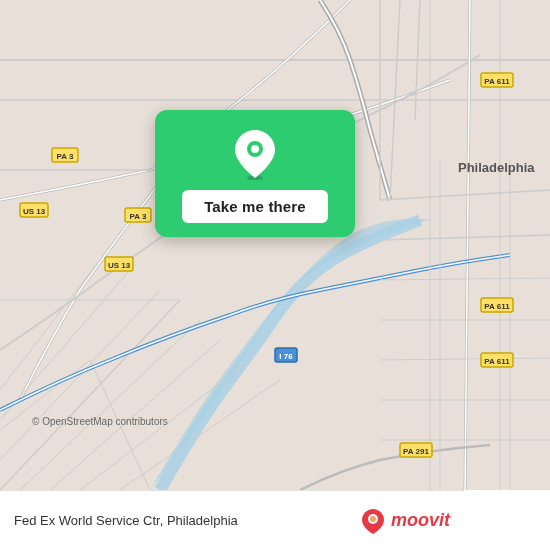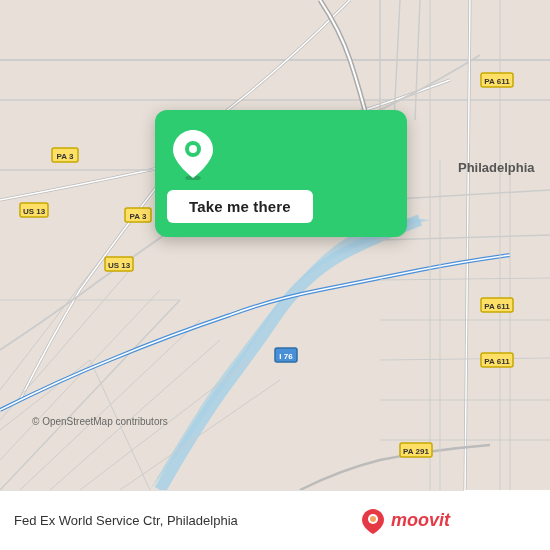--- a/index.html
+++ b/index.html
@@ -24,26 +24,26 @@
     #map-svg {
       width: 100%;
       height: 100%;
     }
 
     
     #popup-card {
       position: absolute;
       top: 110px;
       left: 155px;
-      width: 252px;
+      width: 200px;
       background: #2ecc71;
       border-radius: 12px;
       display: flex;
       flex-direction: column;
-      align-items: flex-start;
+      align-items: center;
       padding: 18px 12px 14px;
       box-shadow: 0 4px 16px rgba(0,0,0,0.25);
     }
 
     #location-icon-wrap {
       width: 52px;
       height: 52px;
       display: flex;
       align-items: center;
       justify-content: center;

